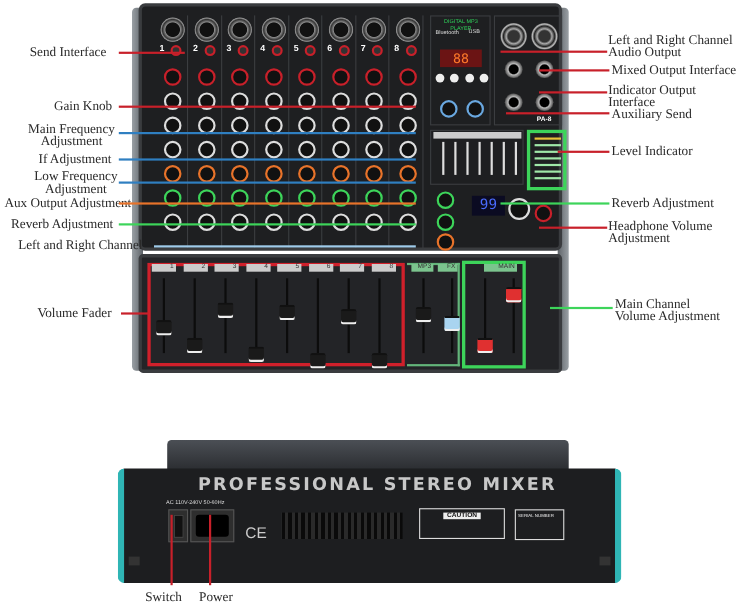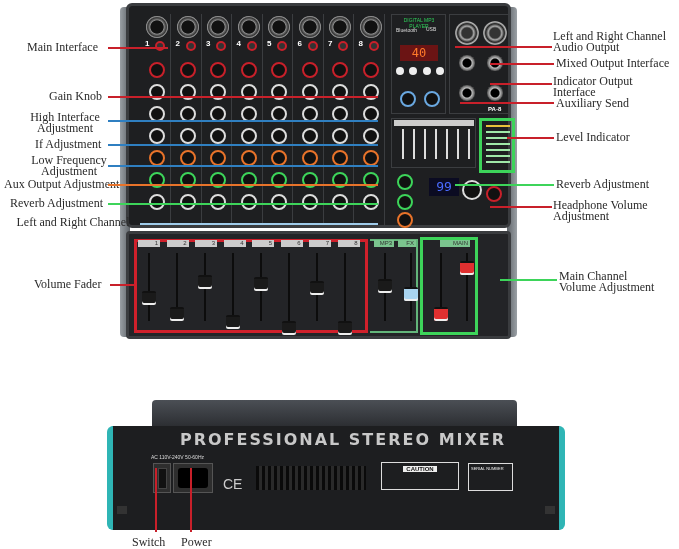--- a/index.html
+++ b/index.html
@@ -169,21 +169,21 @@
           <div class="knob" style="top:136px;border:2px solid #e8732a;"></div>
           <div class="knob" style="top:158px;border:2px solid #3dd45a;"></div>
           <div class="knob" style="top:180px;border:2px solid #ddd;"></div>
         </div>
       </div>
 
     <div class="display-block">
       <div class="dp-title">DIGITAL MP3 PLAYER</div>
       <div style="position:absolute;left:4px;top:12px;font-family:'Liberation Sans',sans-serif;font-size:5px;color:#ddd;">Bluetooth</div>
       <div style="position:absolute;left:34px;top:11px;font-family:'Liberation Sans',sans-serif;font-size:5px;color:#ddd;">USB</div>
-      <div class="led">40</div>
+      <div class="led">88</div>
       <div class="btn-row">
         <span></span>
         <span></span>
         <span></span>
         <span></span>
       </div>
       <div class="knob" style="left:8px;top:76px;border:2px solid #6aa8e0;"></div>
       <div class="knob" style="left:32px;top:76px;border:2px solid #6aa8e0;"></div>
     </div>
 
@@ -262,28 +262,28 @@
       <div class="ftab" style="left: 132px; top: 237px; width: 22px;">5</div>
       <div class="ftab" style="left: 160.5px; top: 237px; width: 22px;">6</div>
       <div class="ftab" style="left: 189px; top: 237px; width: 22px;">7</div>
       <div class="ftab" style="left: 217.5px; top: 237px; width: 22px;">8</div>
       <div class="ftab" style="left: 254px; top: 237px; width: 20px; background: rgb(123, 196, 142);">MP3</div>
       <div class="ftab" style="left: 278px; top: 237px; width: 18px; background: rgb(123, 196, 142);">FX</div>
       <div class="ftab" style="left: 320px; top: 237px; width: 30px; background: rgb(123, 196, 142);">MAIN</div>
     </div>
 </div>
 
-<div class="label right" style="left:27px;top:42px;">Main Interface</div>
+<div class="label right" style="left:27px;top:42px;">Send Interface</div>
 <div class="line" style="left:108px;top:47px;width:60px;background:#c8202a;"></div>
 
 <div class="label right" style="left:49px;top:91px;">Gain Knob</div>
 <div class="line" style="left:108px;top:96px;width:270px;background:#c8202a;"></div>
 
 <div class="label" style="left:24px;top:112px;width:82px;text-align:center;">
-  <div>High Interface</div>
+  <div>Main Frequency</div>
   <div>Adjustment</div>
 </div>
 <div class="line" style="left:108px;top:120px;width:270px;background:#2f7fc1;"></div>
 
 <div class="label right" style="left:35px;top:139px;">If Adjustment</div>
 <div class="line" style="left:108px;top:144px;width:270px;background:#2f7fc1;"></div>
 
 <div class="label" style="left:28px;top:155px;width:82px;text-align:center;">
   <div>Low Frequency</div>
   <div>Adjustment</div>

